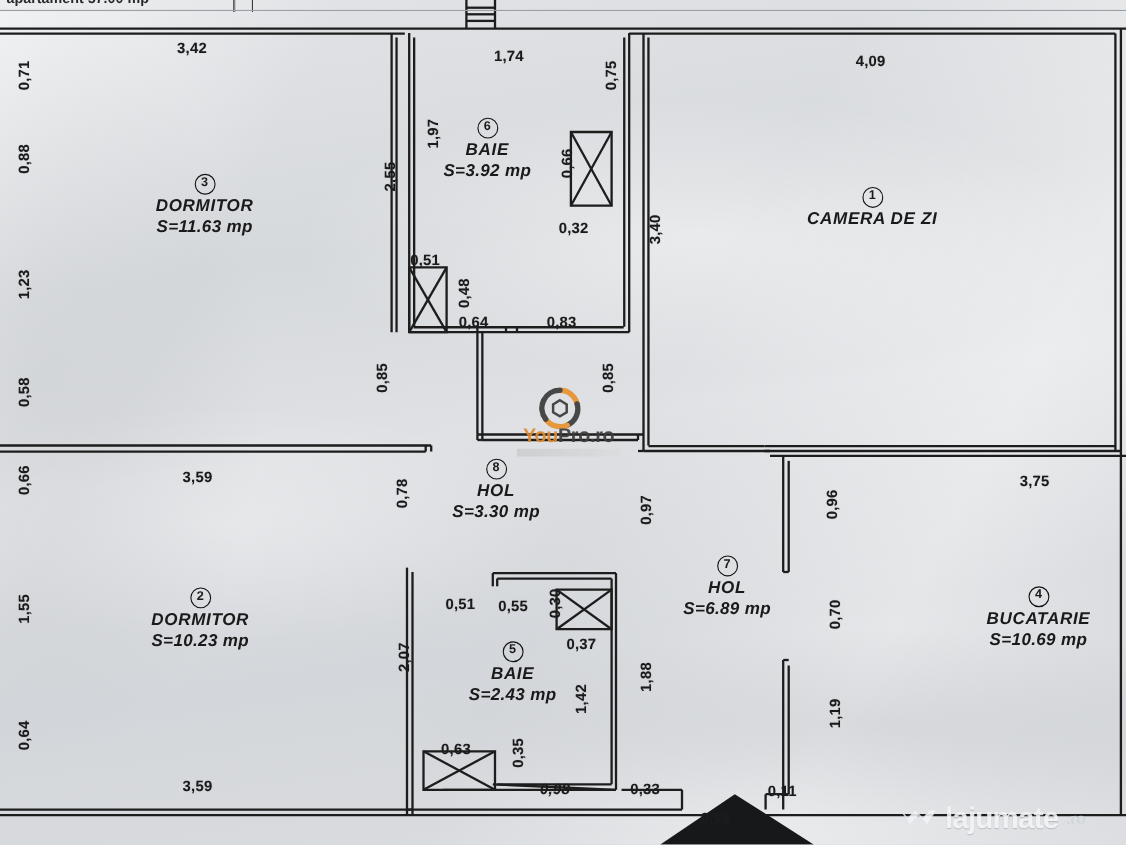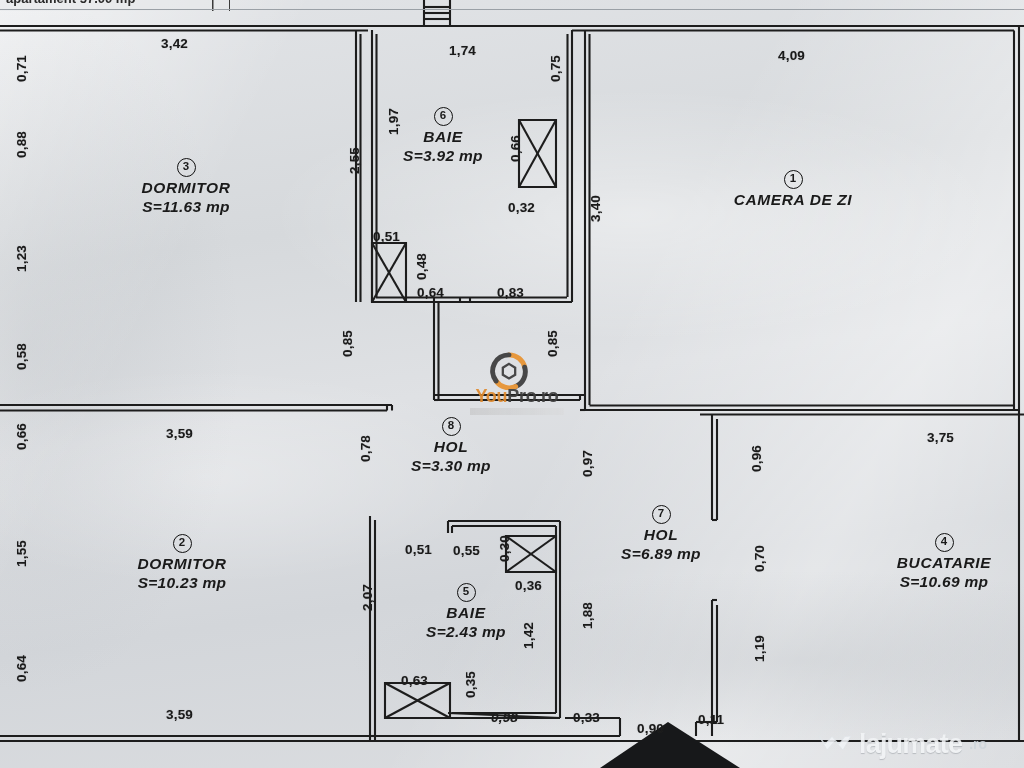--- a/index.html
+++ b/index.html
@@ -218,31 +218,31 @@
       <div class="lbl dim v" style="left: 340px; top: 357px;">0,85</div>
       <div class="lbl dim v" style="left: 545px; top: 357px;">0,85</div>
       <div class="lbl dim" style="left: 166px; top: 426px;">3,59</div>
       <div class="lbl dim" style="left: 927px; top: 430px;">3,75</div>
       <div class="lbl dim v" style="left: 358px; top: 462px;">0,78</div>
       <div class="lbl dim v" style="left: 580px; top: 477px;">0,97</div>
       <div class="lbl dim v" style="left: 749px; top: 472px;">0,96</div>
       <div class="lbl dim" style="left: 405px; top: 542px;">0,51</div>
       <div class="lbl dim" style="left: 453px; top: 543px;">0,55</div>
       <div class="lbl dim v" style="left: 497px; top: 562px;">0,30</div>
-      <div class="lbl dim" style="left: 515px; top: 578px;">0,36</div>
+      <div class="lbl dim" style="left: 515px; top: 578px;">0,37</div>
       <div class="lbl dim v" style="left: 752px; top: 572px;">0,70</div>
       <div class="lbl dim v" style="left: 360px; top: 611px;">2,07</div>
       <div class="lbl dim v" style="left: 580px; top: 629px;">1,88</div>
       <div class="lbl dim v" style="left: 521px; top: 649px;">1,42</div>
       <div class="lbl dim v" style="left: 752px; top: 662px;">1,19</div>
       <div class="lbl dim" style="left: 401px; top: 673px;">0,63</div>
       <div class="lbl dim v" style="left: 463px; top: 698px;">0,35</div>
       <div class="lbl dim" style="left: 491px; top: 710px; font-style: italic;">0,98</div>
       <div class="lbl dim" style="left: 573px; top: 710px;">0,33</div>
-      <div class="lbl dim" style="left: 637px; top: 721px;">0,90</div>
+      <div class="lbl dim" style="left: 637px; top: 736px;">0,90</div>
       <div class="lbl dim" style="left: 698px; top: 712px;">0,11</div>
       <div class="lbl dim" style="left: 166px; top: 707px;">3,59</div>
     </div>
 
   <div id="rooms">
       <div class="lbl room" style="left: 683px; top: 168px; width: 220px;">
         <div><span class="num">1</span></div>
         <div class="nm">CAMERA DE ZI</div>
       </div>
       <div class="lbl room" style="left: 72px; top: 532px; width: 220px;">

